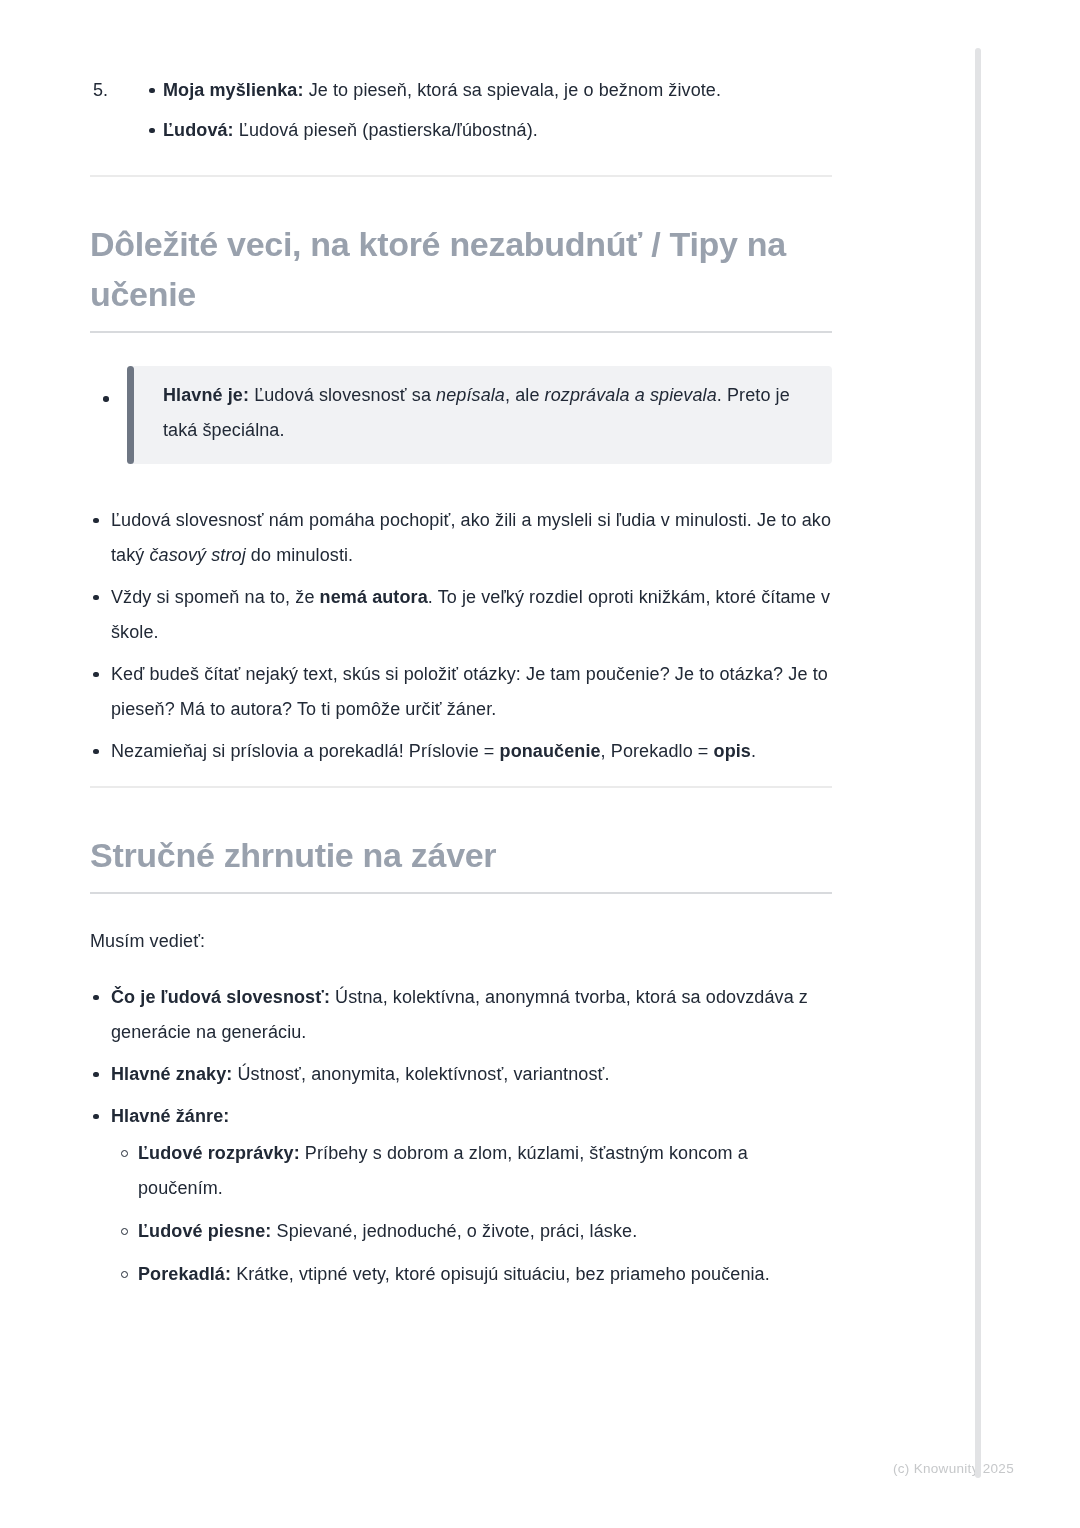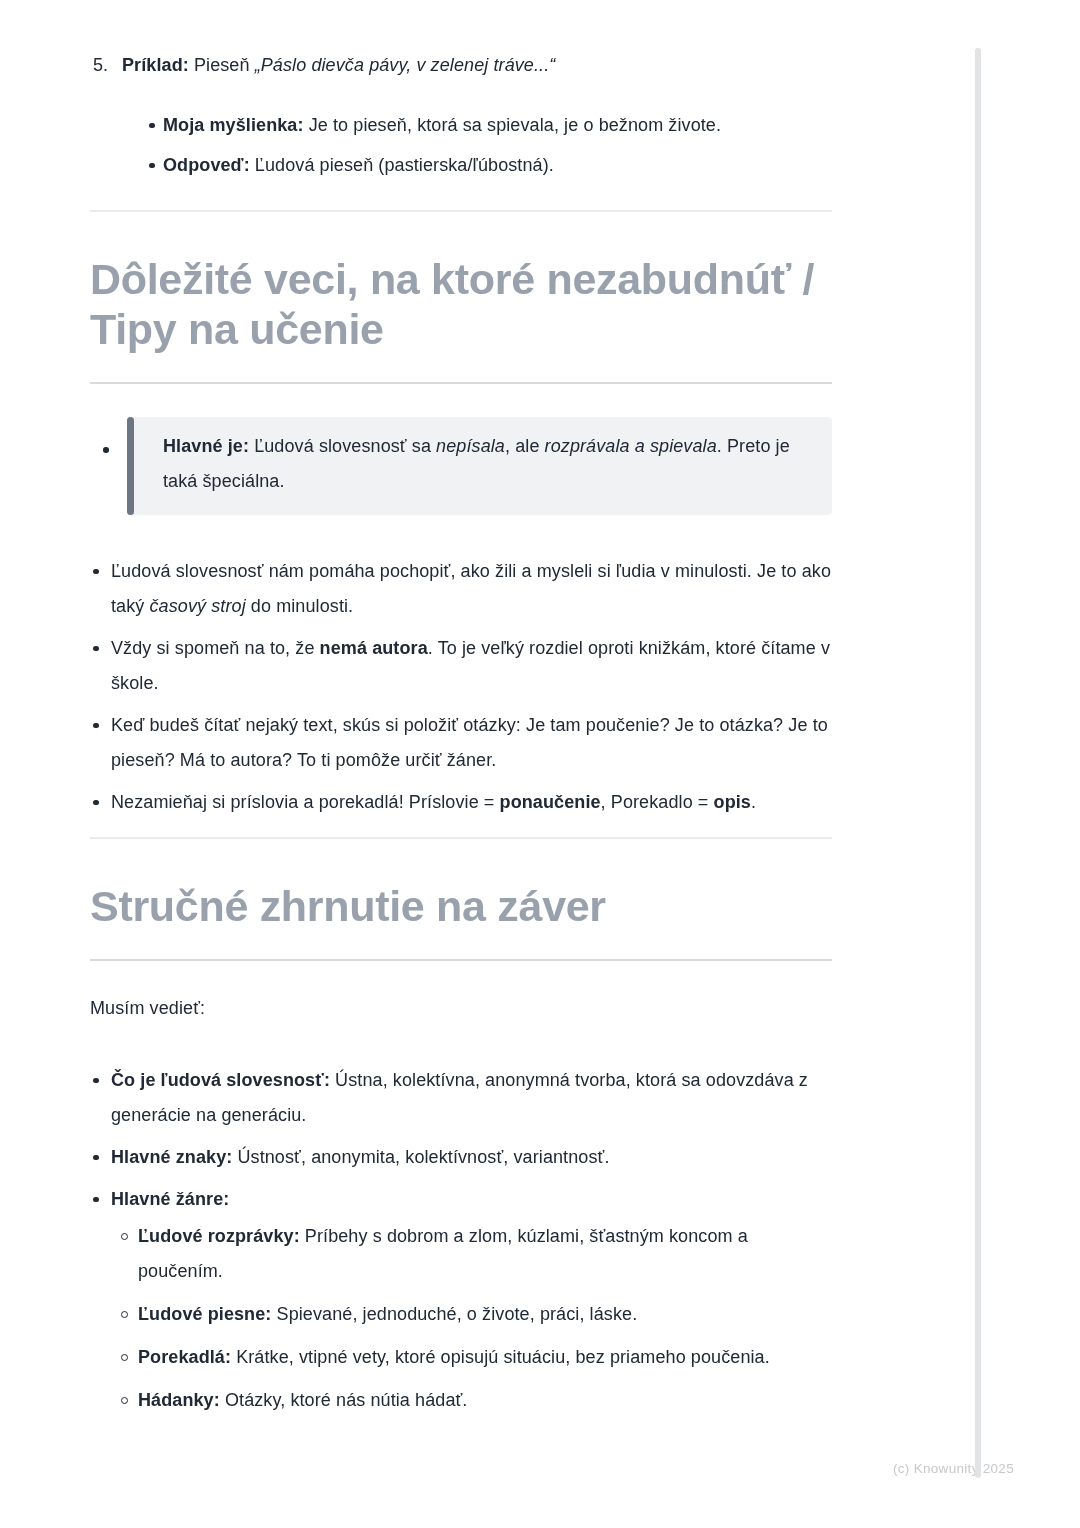--- a/index.html
+++ b/index.html
@@ -63,26 +63,26 @@
 
   hr.section-divider {
     border: none; height: 2px;
     background: var(--divider);
     margin: 27px 0 0 0;
   }
   hr.section-divider.second { margin-top: 17px; }
 
   h2.section-heading {
     margin: 42px 0 0 0;
-    font-size: 43px;
+    font-size: 34px;
     line-height: 50px;
     font-weight: 700;
     letter-spacing: -0.3px;
     color: var(--heading-text);
-    padding-bottom: 28px;
+    padding-bottom: 12px;
     border-bottom: 2px solid var(--heading-underline);
   }
 
   
   ul.quote-list { margin-top: 33px; }
   ul.quote-list > li { padding-left: 0; }
   ul.quote-list .marker.disc { left: 13px; top: 30px; }
   .quote-box {
     margin-left: 37px;
     background: var(--quote-background);
@@ -94,21 +94,21 @@
     position: absolute; left: 0; top: 0; bottom: 0;
     width: 7px; border-radius: 3.5px;
     background: var(--quote-bar);
   }
 
   
   ul.tips-list { margin-top: 39px; }
   ul.tips-list > li, ul.summary-list > li { padding-left: 21px; margin-bottom: 7px; }
 
   p.intro { margin: 30px 0 0 0; }
-  ul.summary-list { margin-top: 37px; }
+  ul.summary-list { margin-top: 21px; }
 
   
   ul.sub-list { margin-top: 2px; }
   ul.sub-list > li { padding-left: 27px; margin-bottom: 8px; }
 
   .footer-copyright {
     position: absolute;
     left: 893px; top: 1461px;
     font-size: 13.5px;
     letter-spacing: 0.3px;
@@ -124,29 +124,28 @@
   }
 </style>
 </head>
 <body>
 
 <div class="content">
 
   <ol class="example-list">
     <li>
       <span class="ol-number">5.</span>
-      <span><span class="b">Príklad:</span><span> Pieseň </span><span class="i">„Páslo dievča pávy, v zelenej tráve...“</span></span>
       <ul class="example-bullets">
           <li>
             <span class="marker disc"></span>
             <div class="li-text"><span class="b">Moja myšlienka:</span><span> Je to pieseň, ktorá sa spievala, je o bežnom živote.</span></div>
           </li>
           <li>
             <span class="marker disc"></span>
-            <div class="li-text"><span class="b">Odpoveď:</span><span> Ľudová pieseň (pastierska/ľúbostná).</span></div>
+            <div class="li-text"><span class="b">Ľudová:</span><span> Ľudová pieseň (pastierska/ľúbostná).</span></div>
           </li>
         </ul>
     </li>
   </ol>
 
   <hr class="section-divider">
 
   <h2 class="section-heading">Dôležité veci, na ktoré nezabudnúť / Tipy na učenie</h2>
 
   <ul class="quote-list">
@@ -201,24 +200,20 @@
               <div class="li-text"><span class="b">Ľudové rozprávky:</span><span> Príbehy s dobrom a zlom, kúzlami, šťastným koncom a poučením.</span></div>
             </li>
             <li>
               <span class="marker ring"></span>
               <div class="li-text"><span class="b">Ľudové piesne:</span><span> Spievané, jednoduché, o živote, práci, láske.</span></div>
             </li>
             <li>
               <span class="marker ring"></span>
               <div class="li-text"><span class="b">Porekadlá:</span><span> Krátke, vtipné vety, ktoré opisujú situáciu, bez priameho poučenia.</span></div>
             </li>
-            <li>
-              <span class="marker ring"></span>
-              <div class="li-text"><span class="b">Hádanky:</span><span> Otázky, ktoré nás nútia hádať.</span></div>
-            </li>
           </ul></div>
       </li>
     </ul>
 
 </div>
 
 <div class="footer-copyright">(c) Knowunity 2025</div>
 <div class="scrollbar-thumb"></div>
 
 </body></html>

